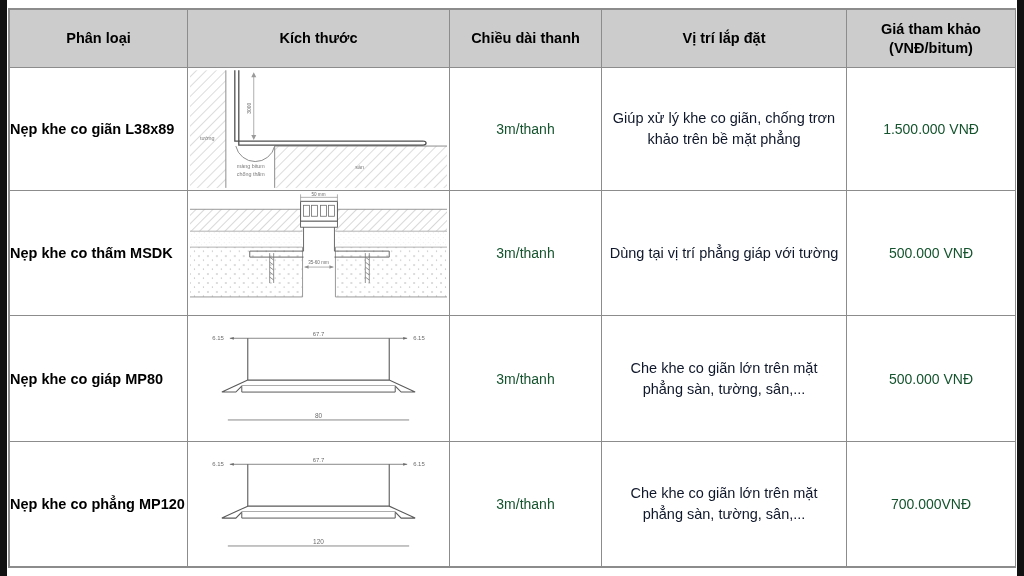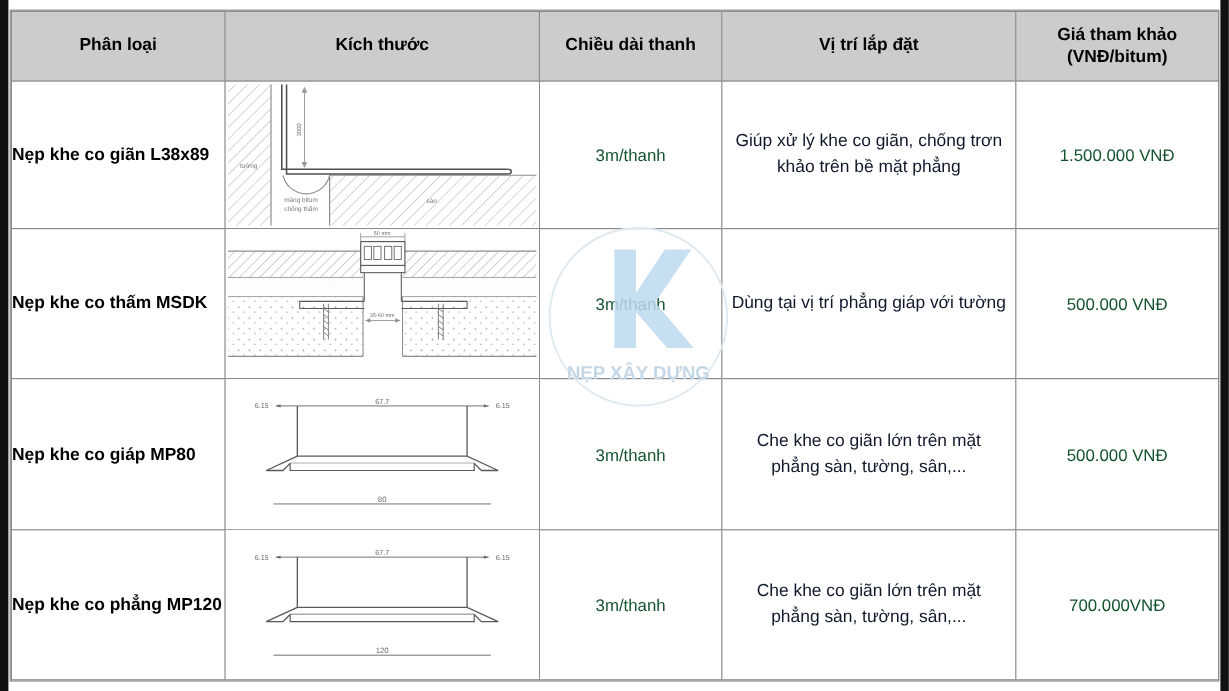--- a/index.html
+++ b/index.html
@@ -324,21 +324,14 @@
             <span>Che khe co giãn lớn trên mặt</span><br>
             <span>phẳng sàn, tường, sân,...</span>
           </td>
           <td class="c-gia">700.000VNĐ</td>
         </tr>
 
       </tbody>
     </table>
   </div>
 
-  <div class="watermark">
-    <svg viewBox="0 0 160 160" width="160" height="160">
-      <circle cx="80" cy="78" r="74" fill="none" stroke="#dfe9ef" stroke-width="1.6"></circle>
-      <path d="M 60 22 L 60 104 L 78 104 L 78 74 L 104 104 L 126 104 L 94 66 L 124 22 L 102 22 L 78 58 L 78 22 Z" fill="#bcd9ef" opacity="0.85"></path>
-      <text x="80" y="130" font-size="15.5" font-weight="bold" text-anchor="middle" fill="#c3d7e6" font-family="Liberation Sans, sans-serif">NẸP XÂY DỰNG</text>
-    </svg>
-  </div>
 
 </div>
 
 </body></html>

